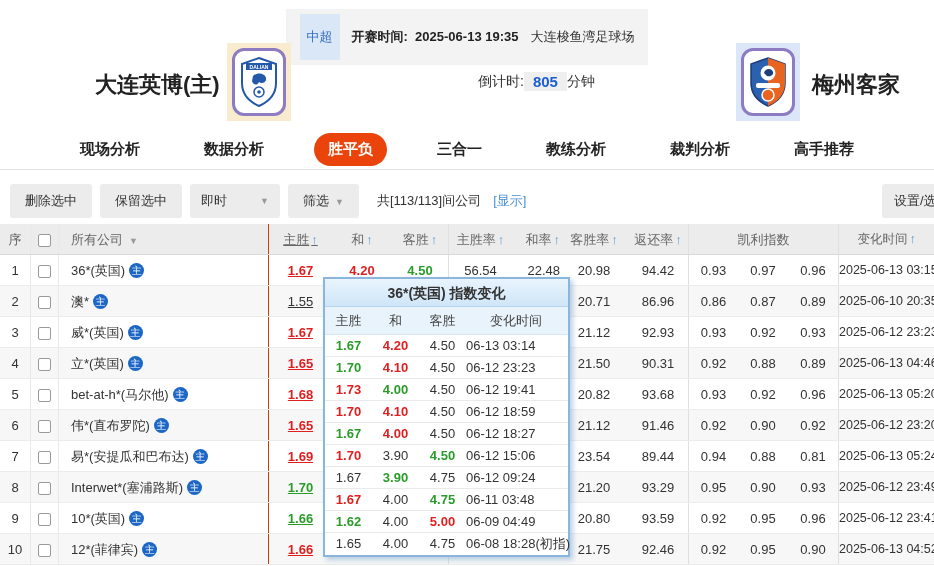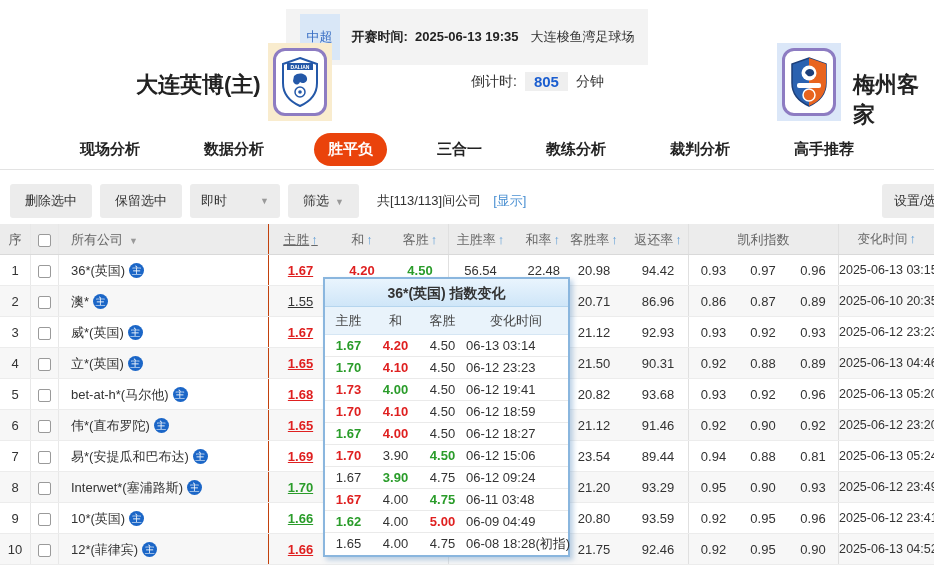--- a/index.html
+++ b/index.html
@@ -7,29 +7,29 @@
   #app { position:relative; width:934px; height:566px; background:#fff; overflow:hidden; color:#333; font-size:13px; }
 
   
   .info-bar { position:absolute; top:9px; left:0; right:0; display:flex; justify-content:center; }
   .info-inner { display:inline-flex; align-items:center; gap:12px; background:#f3f3f3; padding:5px 14px; }
   .league-chip { background:#d9e7f7; color:#3a6fc4; padding:14px 7px; font-size:13px; }
   .kickoff { font-weight:bold; color:#222; }
   .venue { color:#333; }
 
   
-  .match-row { position:absolute; top:38px; left:0; right:0; height:92px;margin-left:41px; }
+  .match-row { position:absolute; top:38px; left:0; right:0; height:92px; }
   .team-name { position:absolute; font-size:22px; font-weight:bold; color:#222; top:32px; }
   .home-name { left:95px; }
   .away-name { left:812px; }
   .badge-wrap { position:absolute; top:5px; width:64px; height:78px; display:flex; align-items:center; justify-content:center; }
   .home-badge-wrap { left:227px; background:#f9ecce; }
   .away-badge-wrap { left:736px; background:#dbe7f8; }
   .badge-inner { width:54px; height:68px; border:3px solid #8d7cc2; border-radius:12px; background:#fff; display:flex; align-items:center; justify-content:center; }
-  .countdown { position:absolute; left:430px; top:34px; display:flex; align-items:center; gap:8px; font-size:14px; color:#333; }
+  .countdown { position:absolute; left:478px; top:34px; display:flex; align-items:center; gap:0; font-size:14px; color:#333; }
   .cd-value { font-size:15px; font-weight:bold; color:#1b5ed0; background:#efefef; padding:1px 9px; }
 
   
   .nav { position:absolute; top:130px; left:0; right:0; height:40px; border-bottom:1px solid #e3e3e3; display:flex; justify-content:center; align-items:center; gap:36px; font-size:15px; font-weight:bold; color:#222; }
   .tab { padding:7px 14px; cursor:pointer; white-space:nowrap; }
   .tab[data-active="1"] { background:#ea430b; color:#fff; border-radius:17px; }
 
   
   .toolbar { position:absolute; top:184px; left:10px; right:0; height:33px; display:flex; align-items:center; gap:8px; font-size:13px; }
   .tbtn { background:#ececec; padding:8px 15px; border-radius:3px; color:#333; cursor:pointer; white-space:nowrap; }

